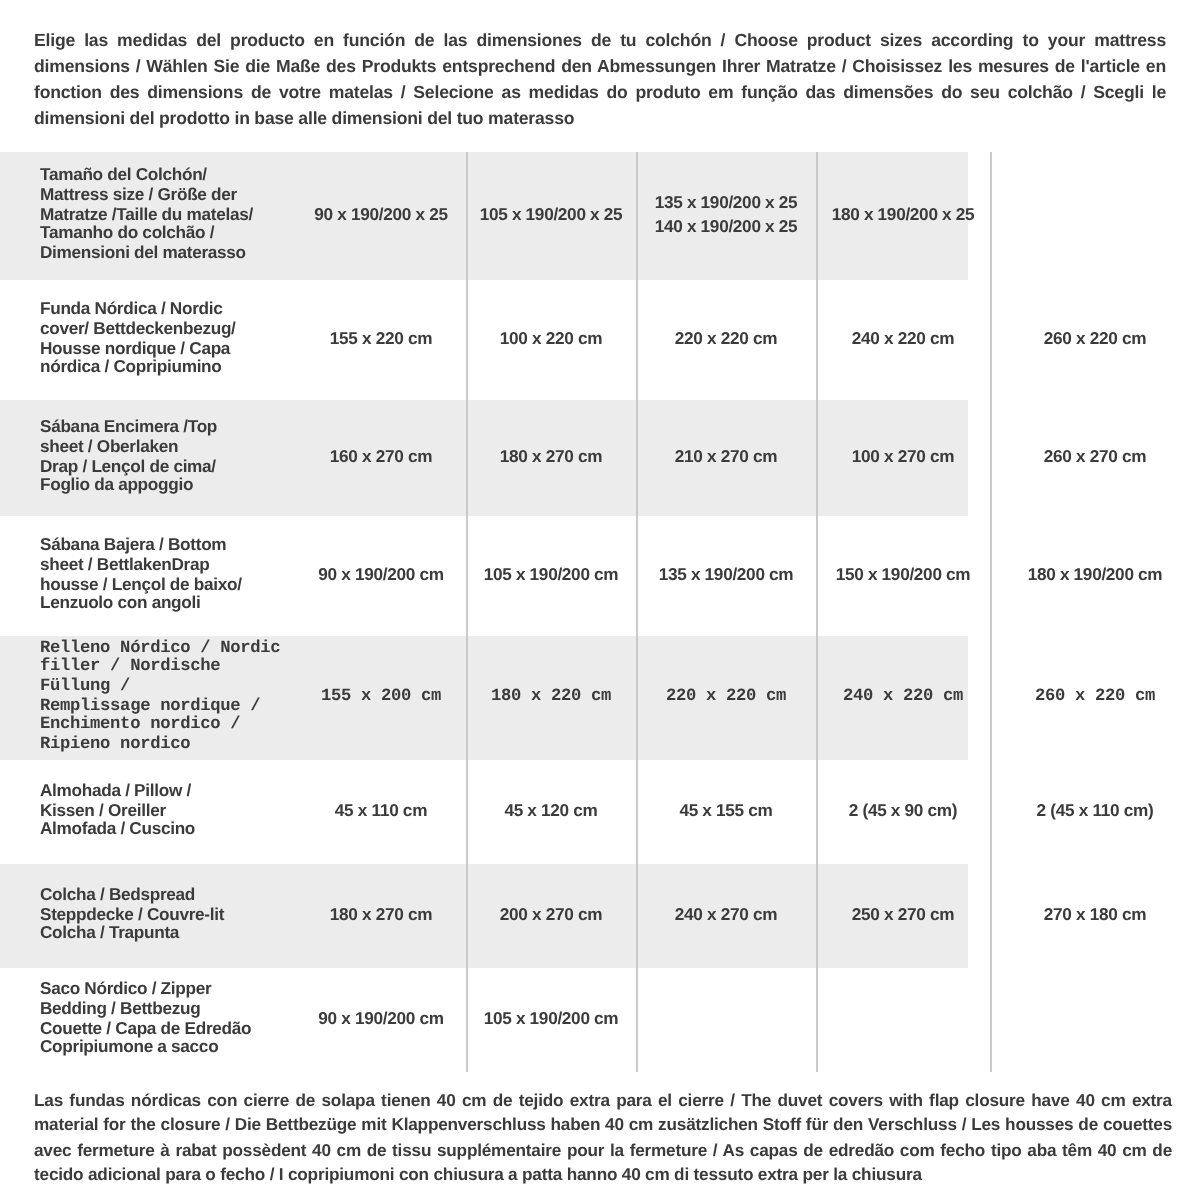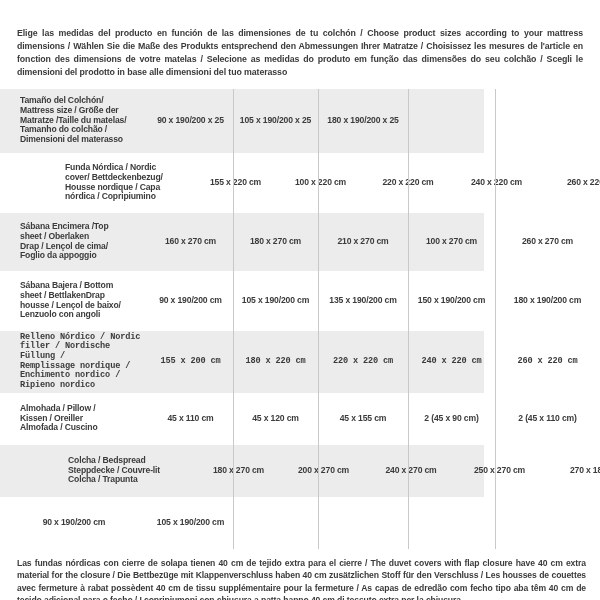--- a/index.html
+++ b/index.html
@@ -2,38 +2,38 @@
 <html><head>
 <meta charset="utf-8">
 <style>
   html,body{margin:0;padding:0;}
   body{
     width:600px;height:600px;overflow:hidden;background:#ffffff;
     font-family:"Liberation Sans",sans-serif;color:#3b3b3b;
     -webkit-font-smoothing:antialiased;
   }
   .intro{
-    margin:27px 17px 10px 17px;
+    margin:14px 17px 10px 17px;
     font-size:8.8px;font-weight:700;line-height:12.9px;
     text-align:justify;letter-spacing:-0.1px;
   }
   .size-table{position:relative;width:484px;}
   .row{
     display:grid;
     grid-template-columns:148px 85px 85px 90px 87px 105px;
     align-items:center;
   }
   .row:nth-child(odd){background:#ececec;}
   .row:nth-child(1){height:64px;}
-  .row:nth-child(2){height:60px;padding-left:45px;}
+  .row:nth-child(2){height:60px;}
   .row:nth-child(3){height:58px;}
   .row:nth-child(4){height:60px;}
   .row:nth-child(5){height:62px;font-family:Liberation Mono, monospace;}
   .row:nth-child(6){height:52px;}
-  .row:nth-child(7){height:52px;padding-left:48px;}
+  .row:nth-child(7){height:52px;}
   .row:nth-child(8){height:52px;}
   .cell{
     white-space:pre-line;
     font-size:8.6px;font-weight:700;letter-spacing:-0.15px;
   }
   .label{padding-left:20px;line-height:9.7px;}
   .val{text-align:center;line-height:11.5px;padding:0 3px;}
   .divider{
     position:absolute;top:0;bottom:0;width:1px;background:#c9c9c9;
   }
@@ -52,20 +52,22 @@
 <div class="size-table">
 
   <div class="row">
     <div class="cell label">Tamaño del Colchón/
 Mattress size / Größe der
 Matratze /Taille du matelas/
 Tamanho do colchão /
 Dimensioni del materasso</div>
     <div class="cell val">90 x 190/200 x 25</div>
     <div class="cell val">105 x 190/200 x 25</div>
+    <div class="cell val">135 x 190/200 x 25
+140 x 190/200 x 25</div>
     <div class="cell val">180 x 190/200 x 25</div>
   </div>
 
   <div class="row">
     <div class="cell label">Funda Nórdica /  Nordic
 cover/ Bettdeckenbezug/
 Housse nordique  / Capa
 nórdica / Copripiumino</div>
     <div class="cell val">155 x 220 cm</div>
     <div class="cell val">100 x 220 cm</div>
@@ -127,20 +129,24 @@
 Steppdecke / Couvre-lit
 Colcha / Trapunta</div>
     <div class="cell val">180 x 270 cm</div>
     <div class="cell val">200 x 270 cm</div>
     <div class="cell val">240 x 270 cm</div>
     <div class="cell val">250 x 270 cm</div>
     <div class="cell val">270 x 180 cm</div>
   </div>
 
   <div class="row">
+    <div class="cell label">Saco Nórdico / Zipper
+Bedding / Bettbezug
+Couette  / Capa de Edredão
+Copripiumone a sacco</div>
     <div class="cell val">90 x 190/200 cm</div>
     <div class="cell val">105 x 190/200 cm</div>
     <div class="cell val"></div>
     <div class="cell val"></div>
     <div class="cell val"></div>
   </div>
 
   <div class="divider d1"></div>
   <div class="divider d2"></div>
   <div class="divider d3"></div>

